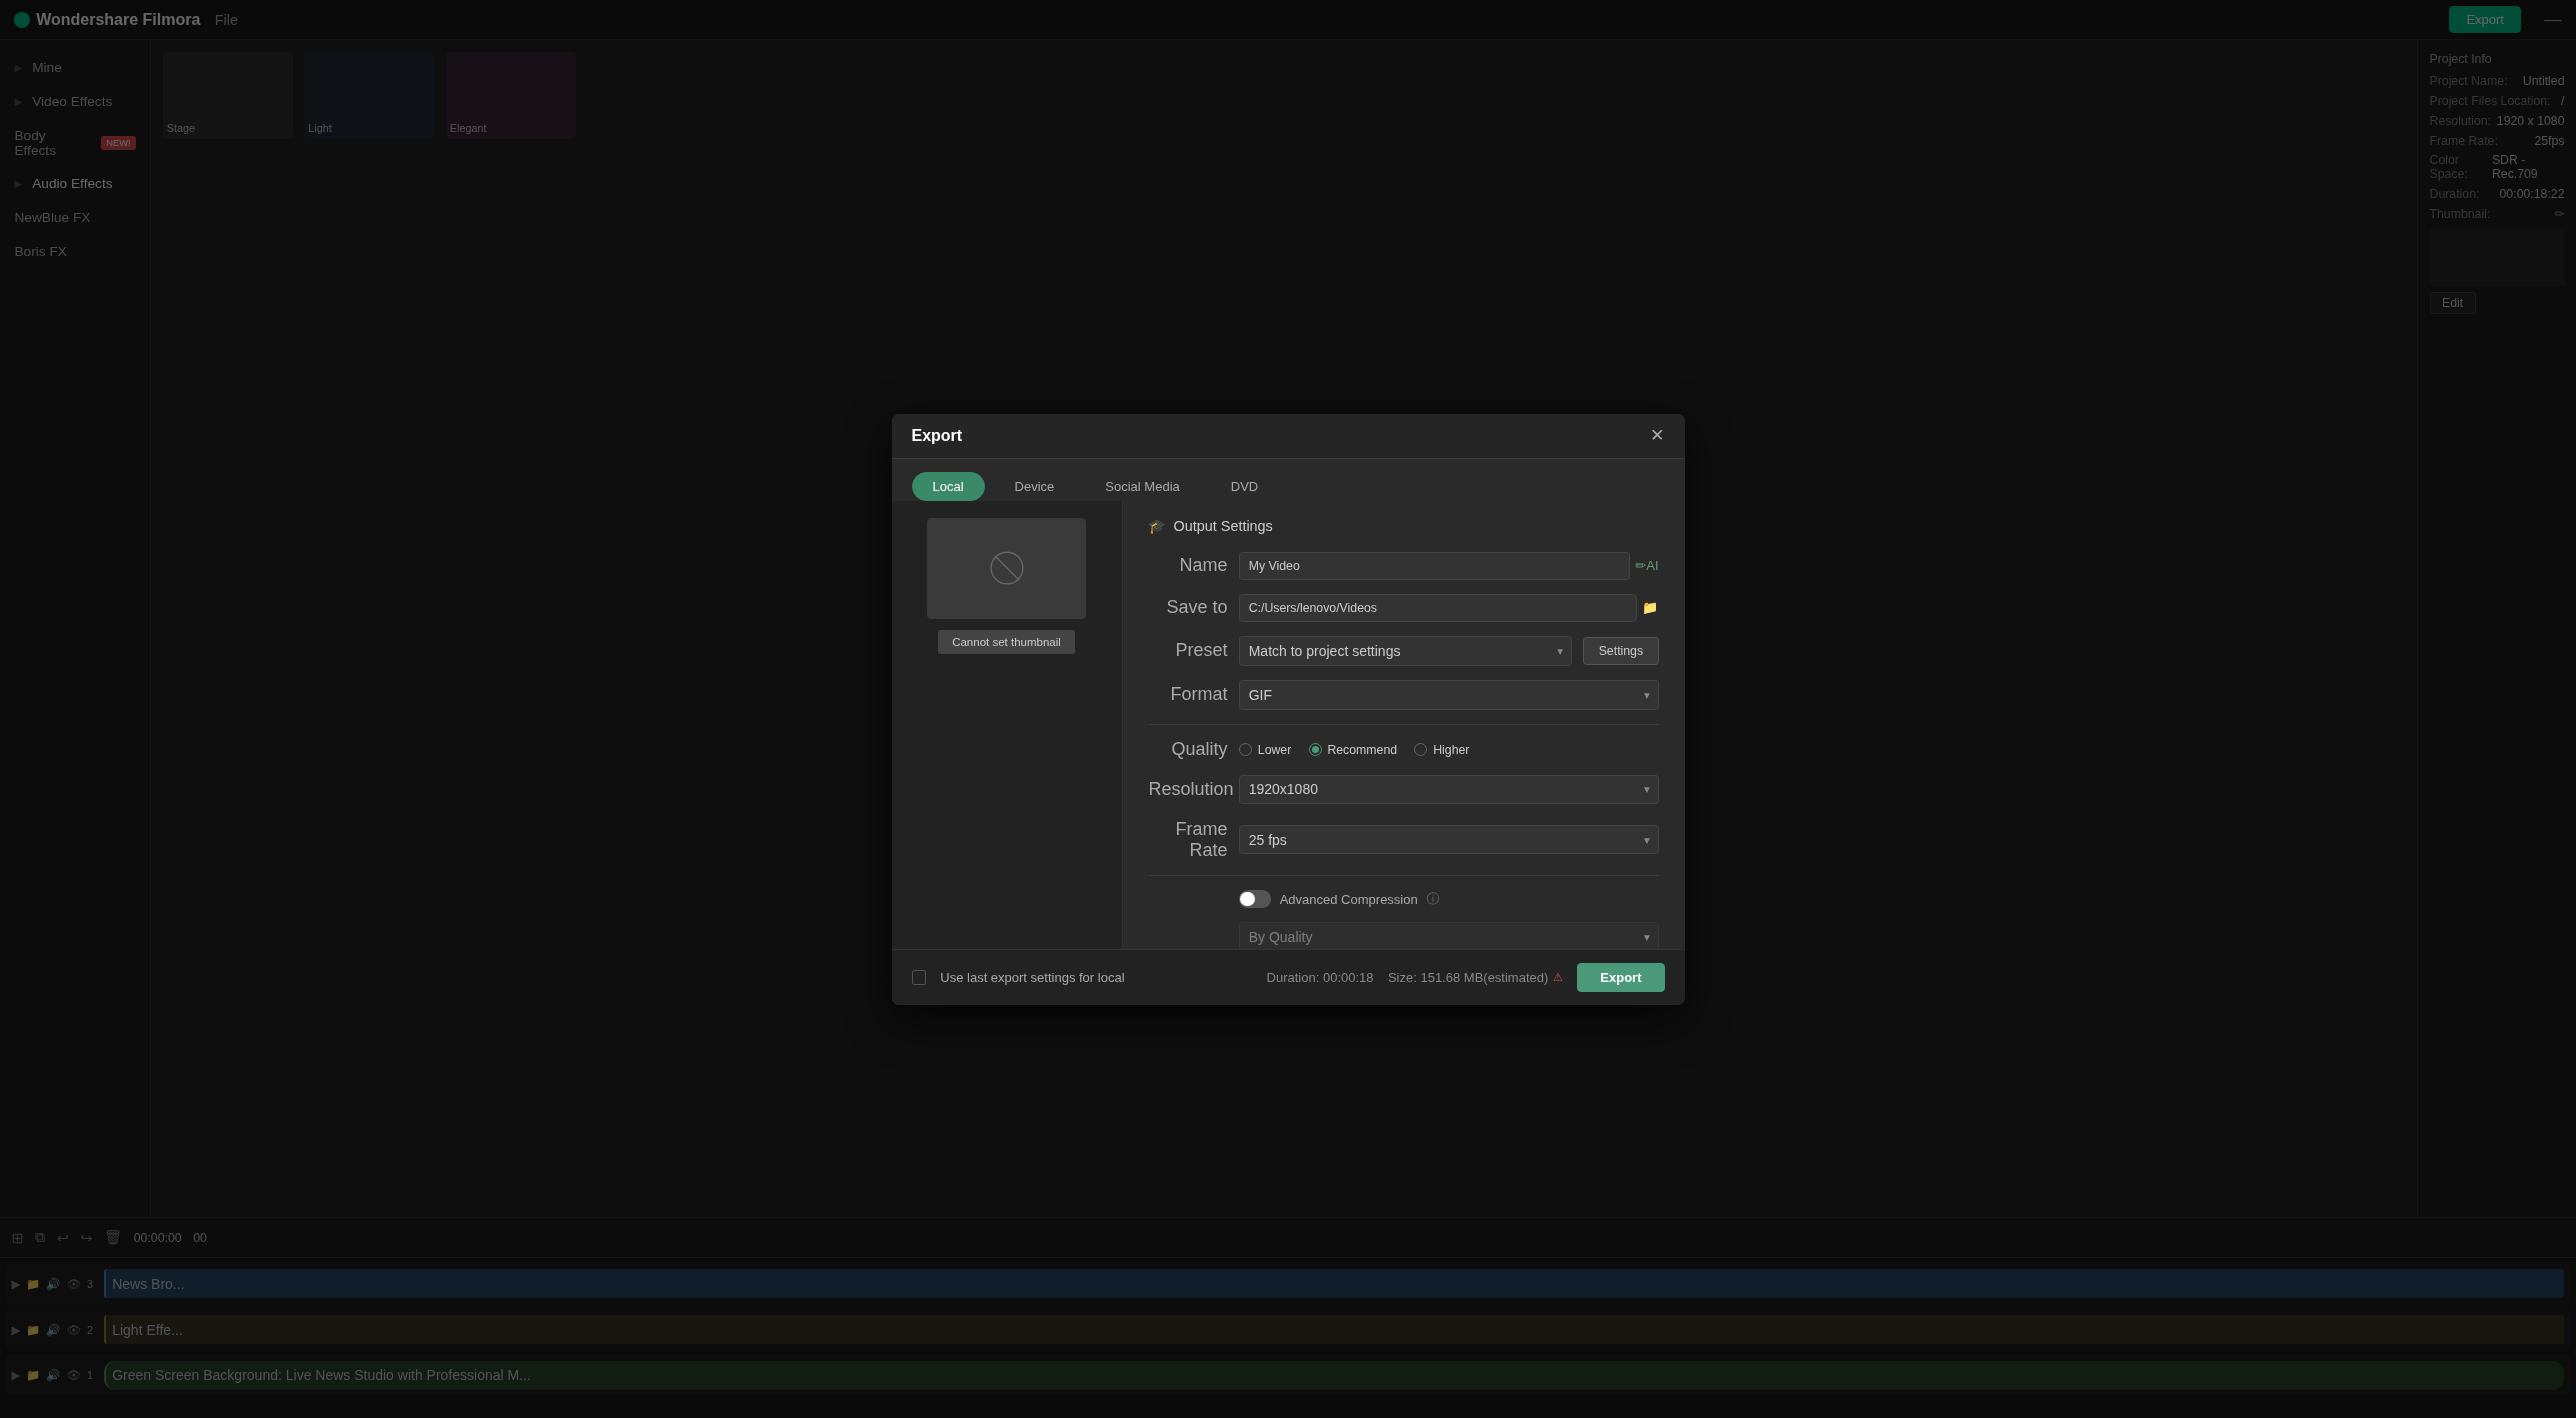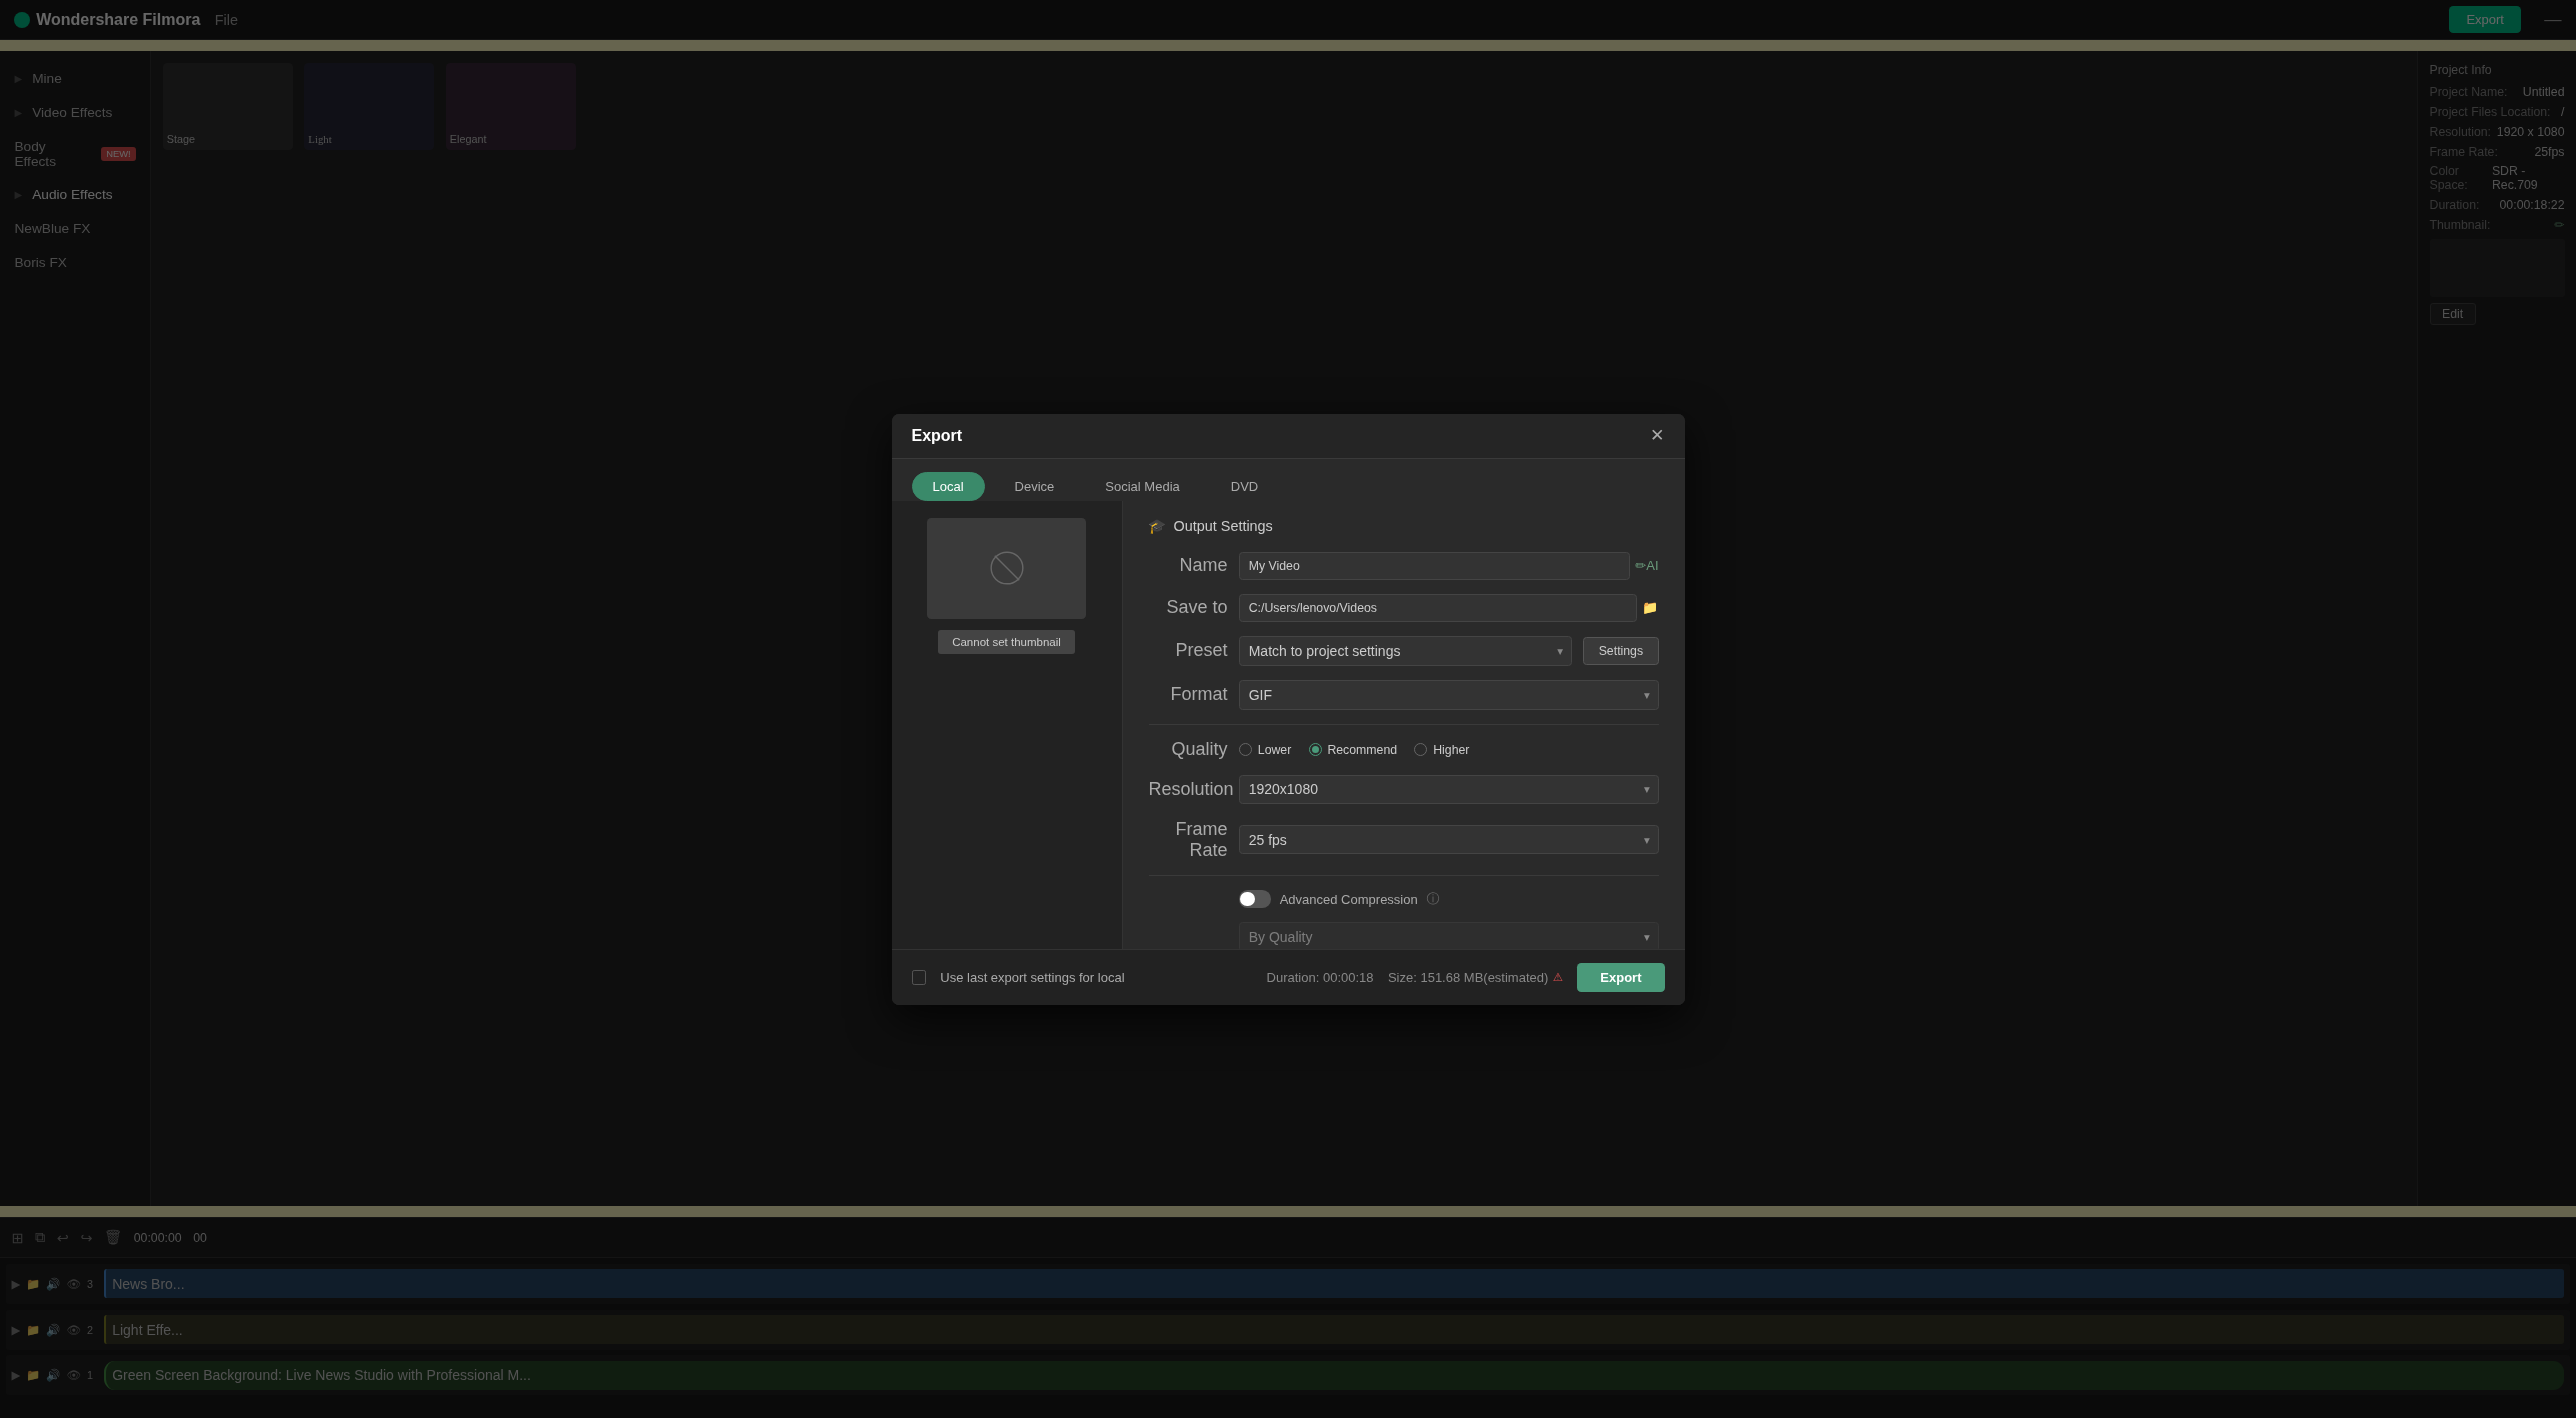--- a/index.html
+++ b/index.html
@@ -10,24 +10,23 @@
       width: 2576px;
       height: 1419px;
       overflow: hidden;
       position: relative;
     }
 
     
     .app-bg {
       position: absolute;
       inset: 0;
-      background: #fef9c3;
+      background: #a21caf;
       display: flex;
       flex-direction: column;
-      gap: 11px;
     }
 
     
     .top-bar {
       height: 40px;
       background: #1a1a1a;
       display: flex;
       align-items: center;
       padding: 0 14.4px;
       gap: 14.4px;
@@ -608,21 +607,21 @@
         <span>Boris FX</span>
       </div>
     </div>
 
     <div class="media-panel">
 
       <div style="padding:11.5px; display:flex; gap:11.5px; flex-wrap:wrap;">
         <div style="width:130px; height:87px; background:#333; border-radius:4.3px; display:flex; align-items:flex-end; padding:4.3px;">
           <span style="color:#ccc; font-size:10.8px;">Stage</span>
         </div>
-        <div style="width:130px; height:87px; background:#2a2a3a; border-radius:4.3px; display:flex; align-items:flex-end; padding:4.3px;font-family:Liberation Serif, serif;">
+        <div style="width:130px; height:87px; background:#2a2a3a; border-radius:4.3px; display:flex; align-items:flex-end; padding:4.3px;">
           <span style="color:#ccc; font-size:10.8px;">Light</span>
         </div>
         <div style="width:130px; height:87px; background:#3a2a3a; border-radius:4.3px; display:flex; align-items:flex-end; padding:4.3px;">
           <span style="color:#ccc; font-size:10.8px;">Elegant</span>
         </div>
       </div>
     </div>
 
     <div class="right-panel">
       <div class="right-panel-title">Project Info</div>

